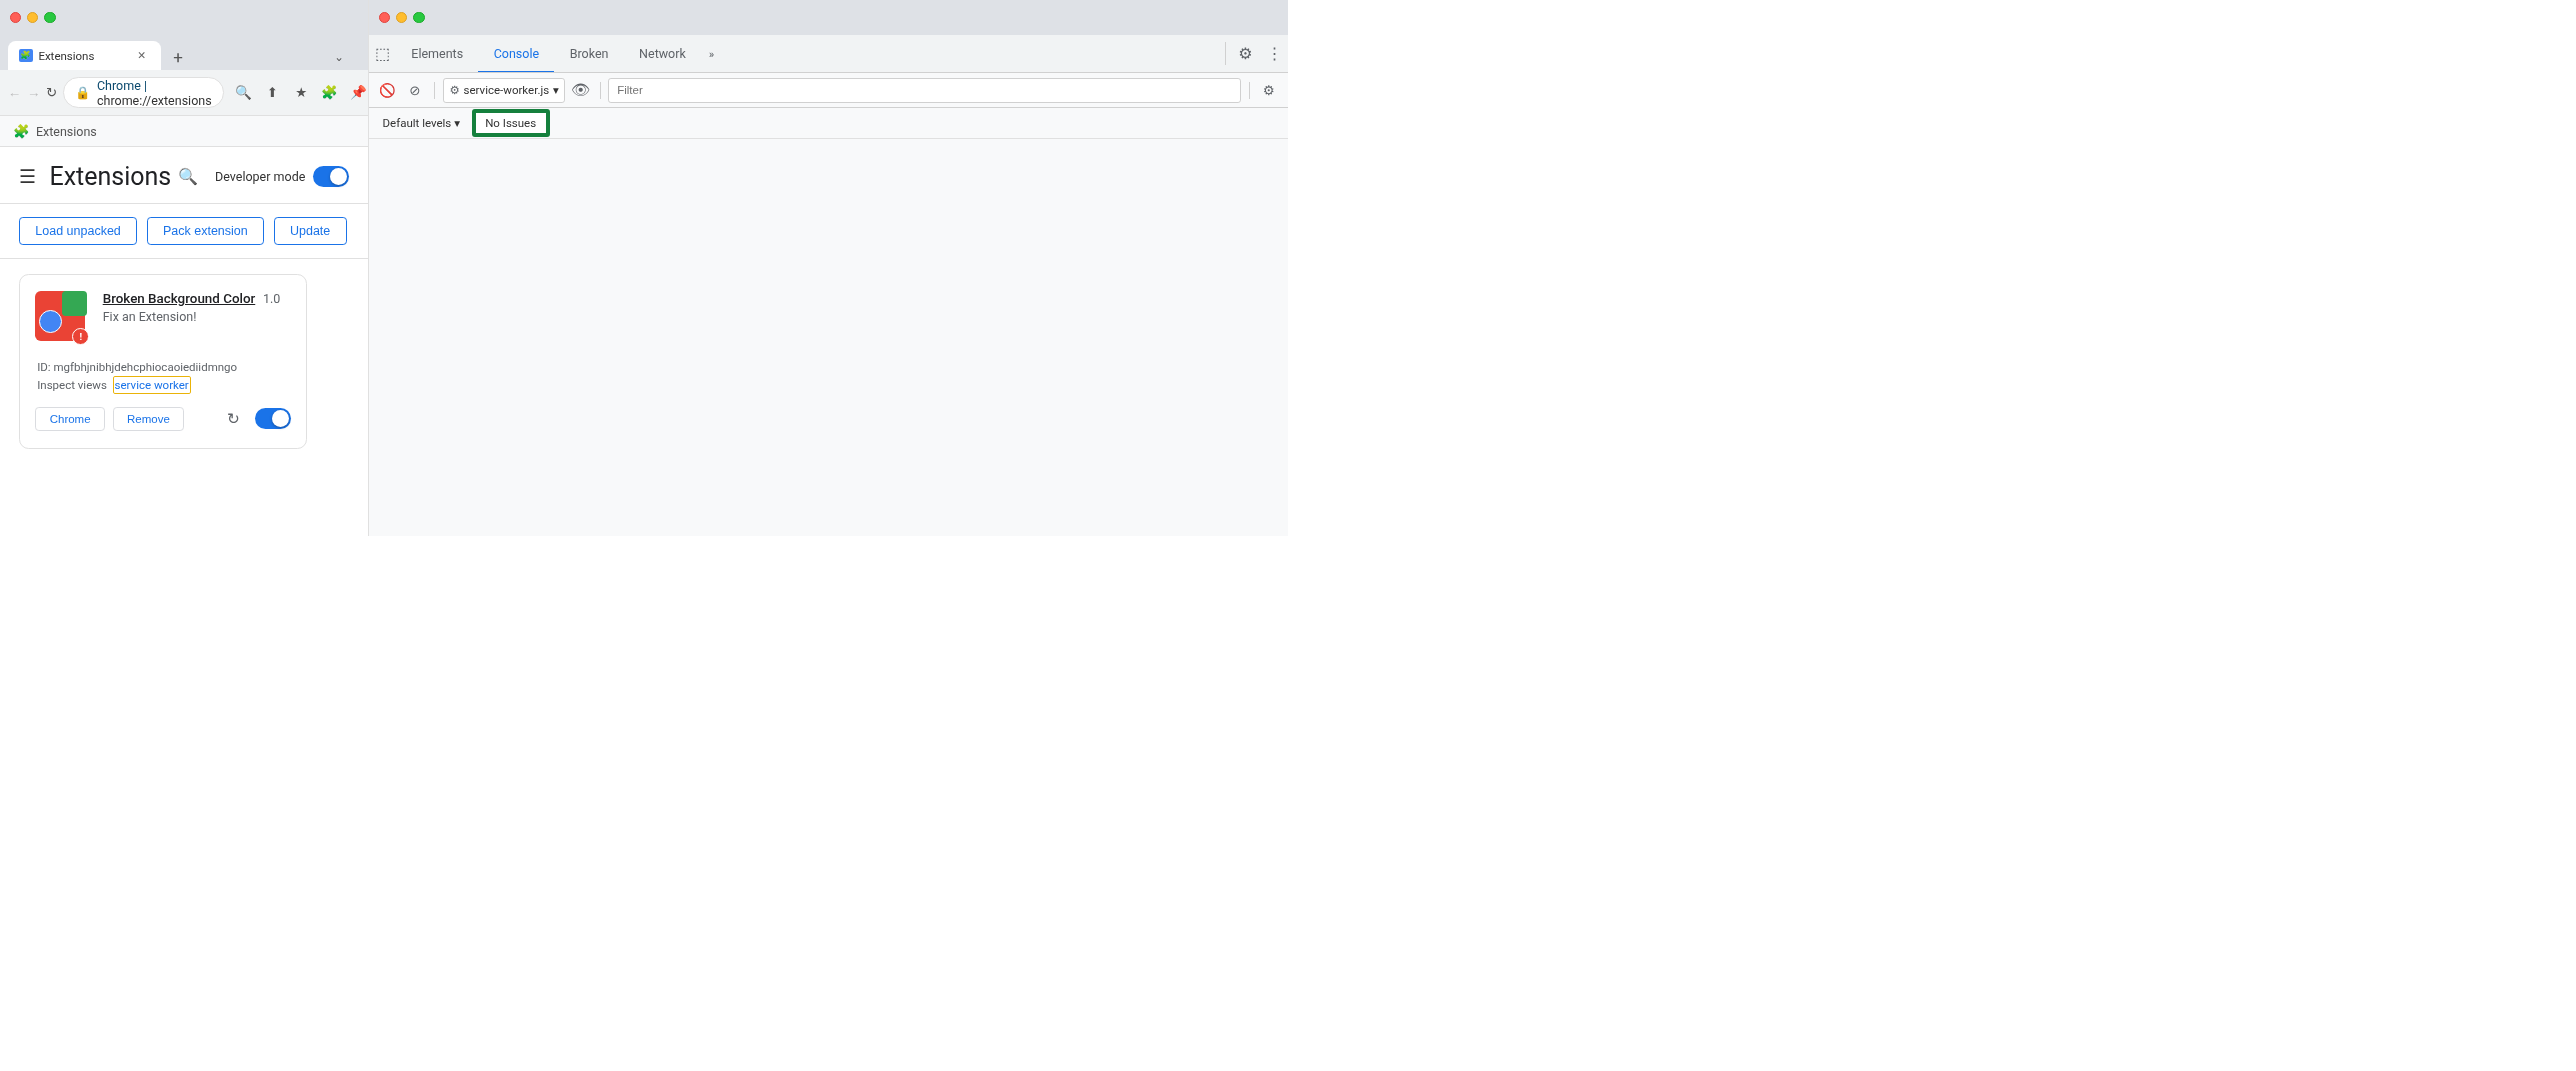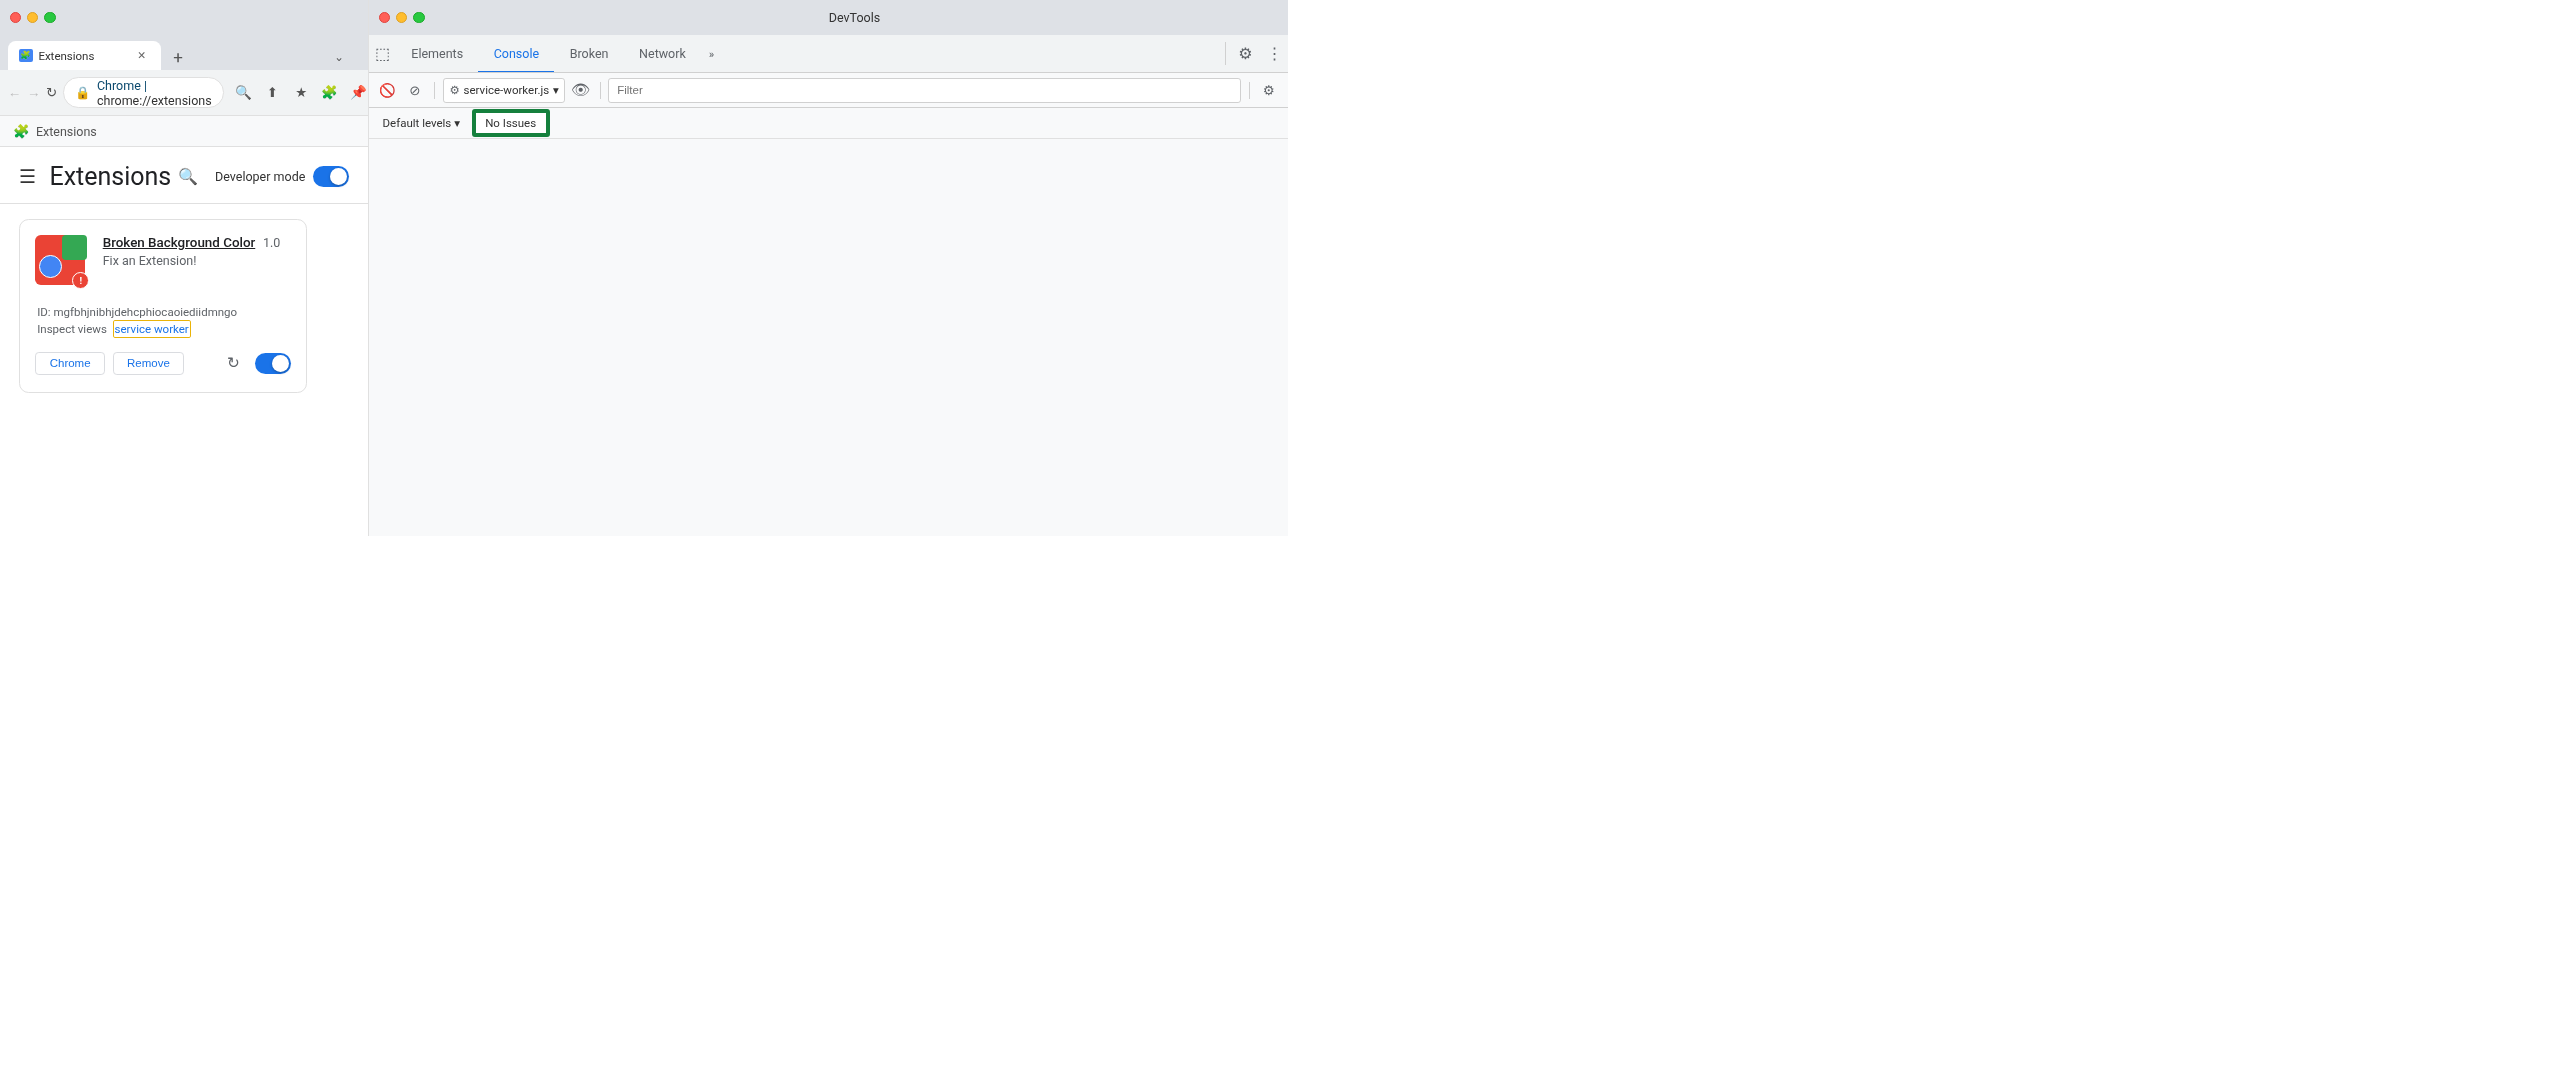--- a/index.html
+++ b/index.html
@@ -642,20 +642,25 @@
     <div class="ext-header">
       <span class="hamburger">☰</span>
       <span class="ext-title">Extensions</span>
       <div class="dev-mode-section">
         <div class="search-icon-btn">🔍</div>
         <span class="dev-mode-label">Developer mode</span>
         <div class="toggle"></div>
       </div>
     </div>
 
+    <div class="action-buttons">
+      <button class="action-btn">Load unpacked</button>
+      <button class="action-btn">Pack extension</button>
+      <button class="action-btn">Update</button>
+    </div>
 
     <div class="ext-cards">
       <div class="ext-card">
         <div class="ext-card-top">
 
           <div class="ext-icon-wrapper">
             <div class="ext-icon-complex">
               <div class="icon-red-block"></div>
               <div class="icon-green-block"></div>
               <div class="icon-blue-circle"></div>
@@ -688,21 +693,20 @@
     </div>
   </div>
 </div>
 
 <div class="devtools-window">
 
   <div class="dt-title-bar">
     <div class="traffic-light tl-red"></div>
     <div class="traffic-light tl-yellow"></div>
     <div class="traffic-light tl-green"></div>
-    <span class="dt-title">DevTools</span>
   </div>
 
   <div class="dt-tabs">
     <div class="dt-tab-icon">⬚</div>
     <div class="dt-tab-btn">Elements</div>
     <div class="dt-tab-btn active">Console</div>
     <div class="dt-tab-btn">Broken</div>
     <div class="dt-tab-btn">Network</div>
     <div class="dt-more">»</div>
     <div class="dt-spacer"></div>

